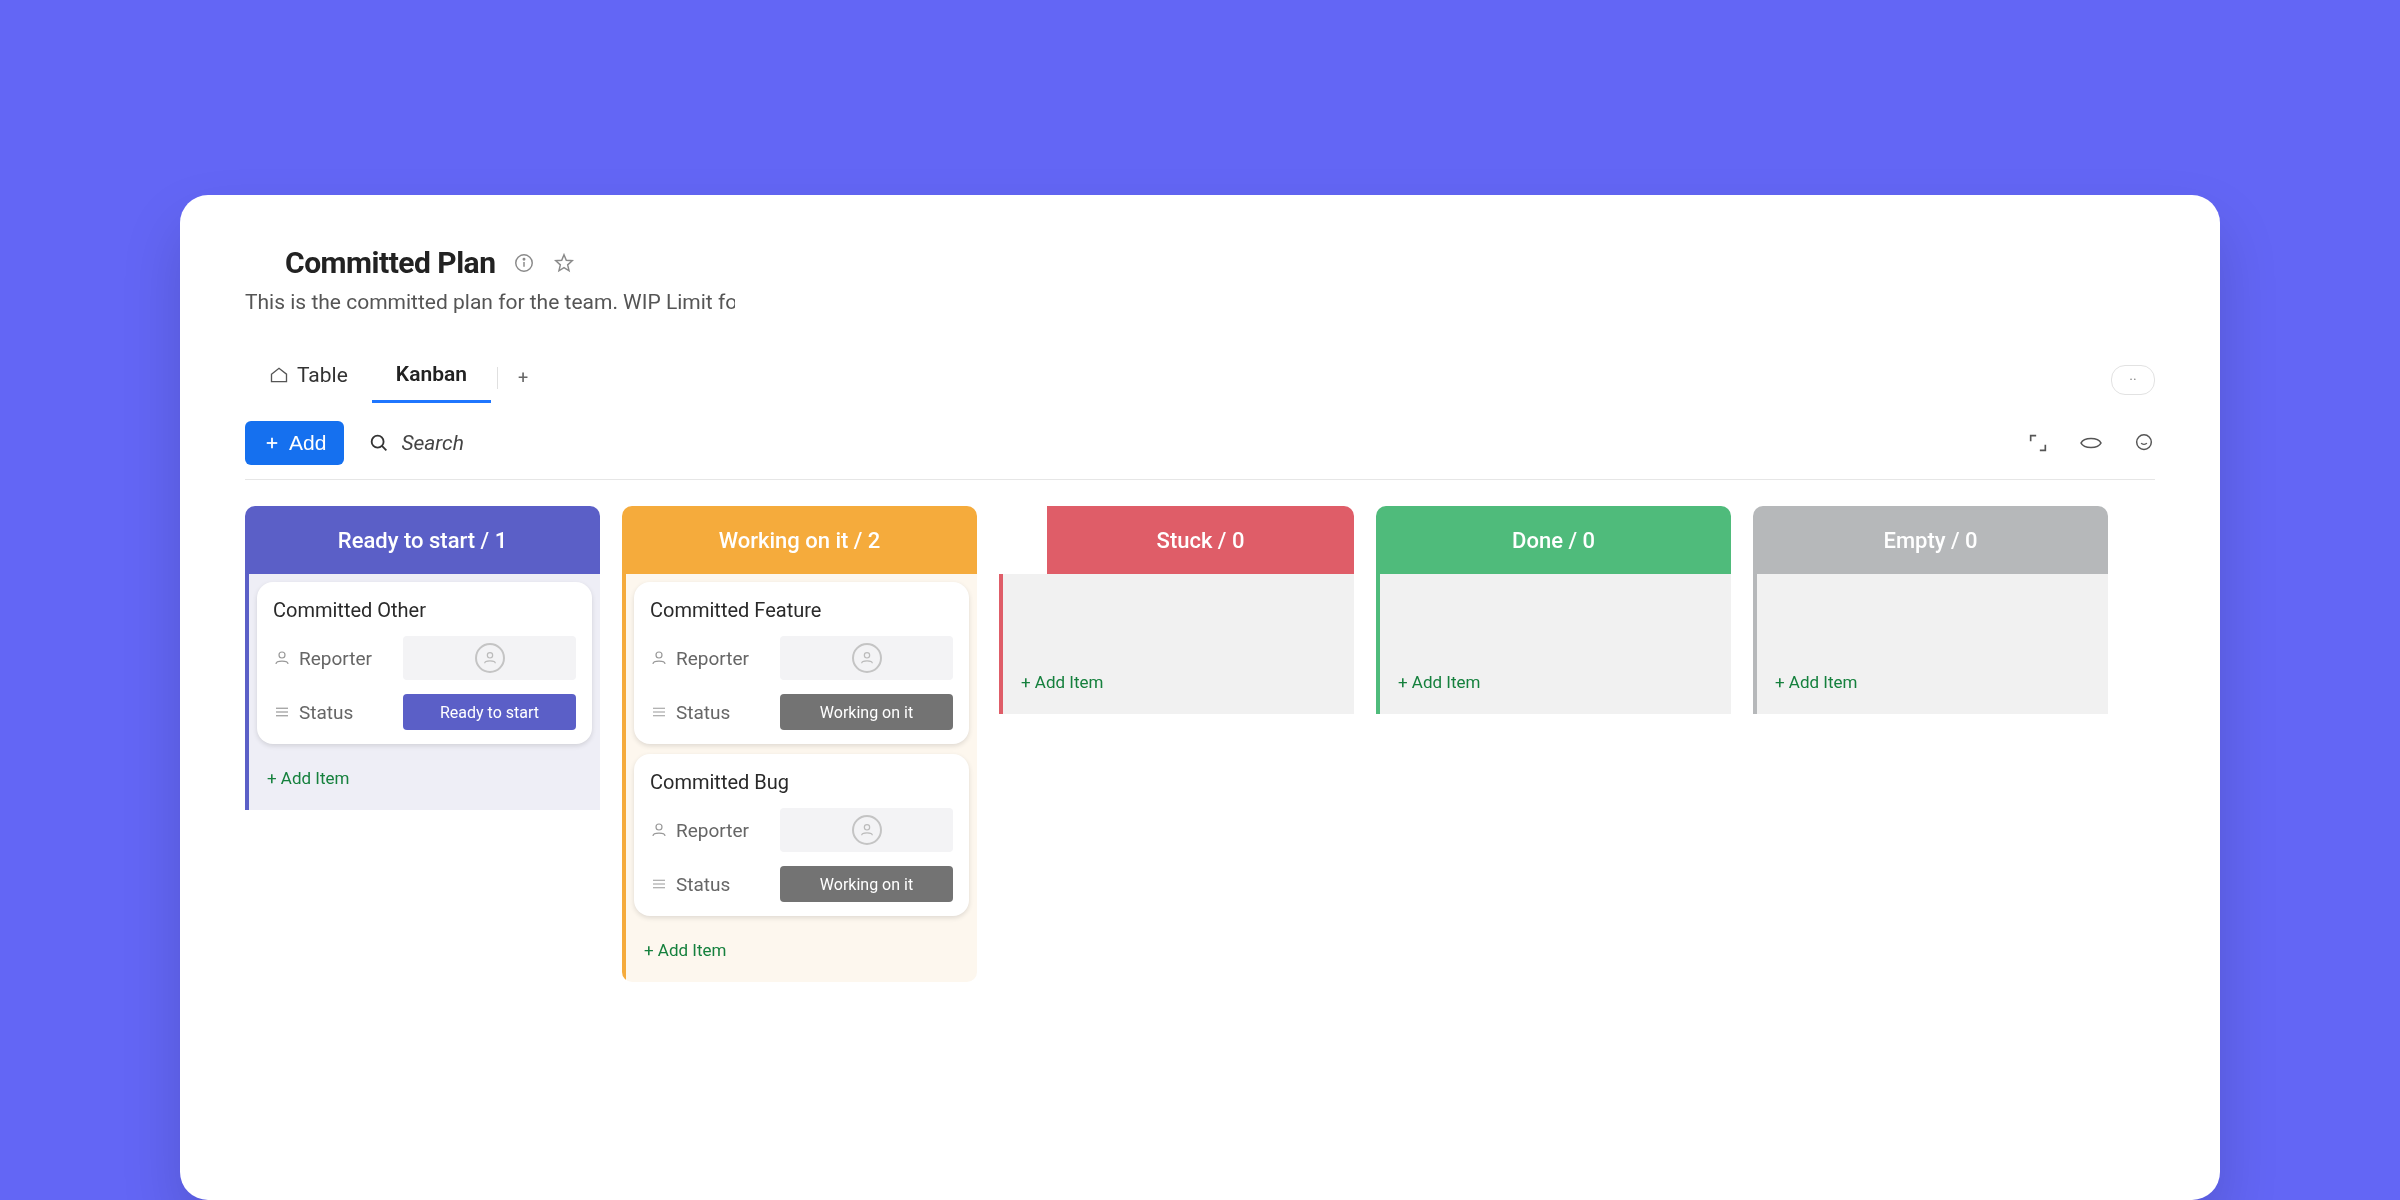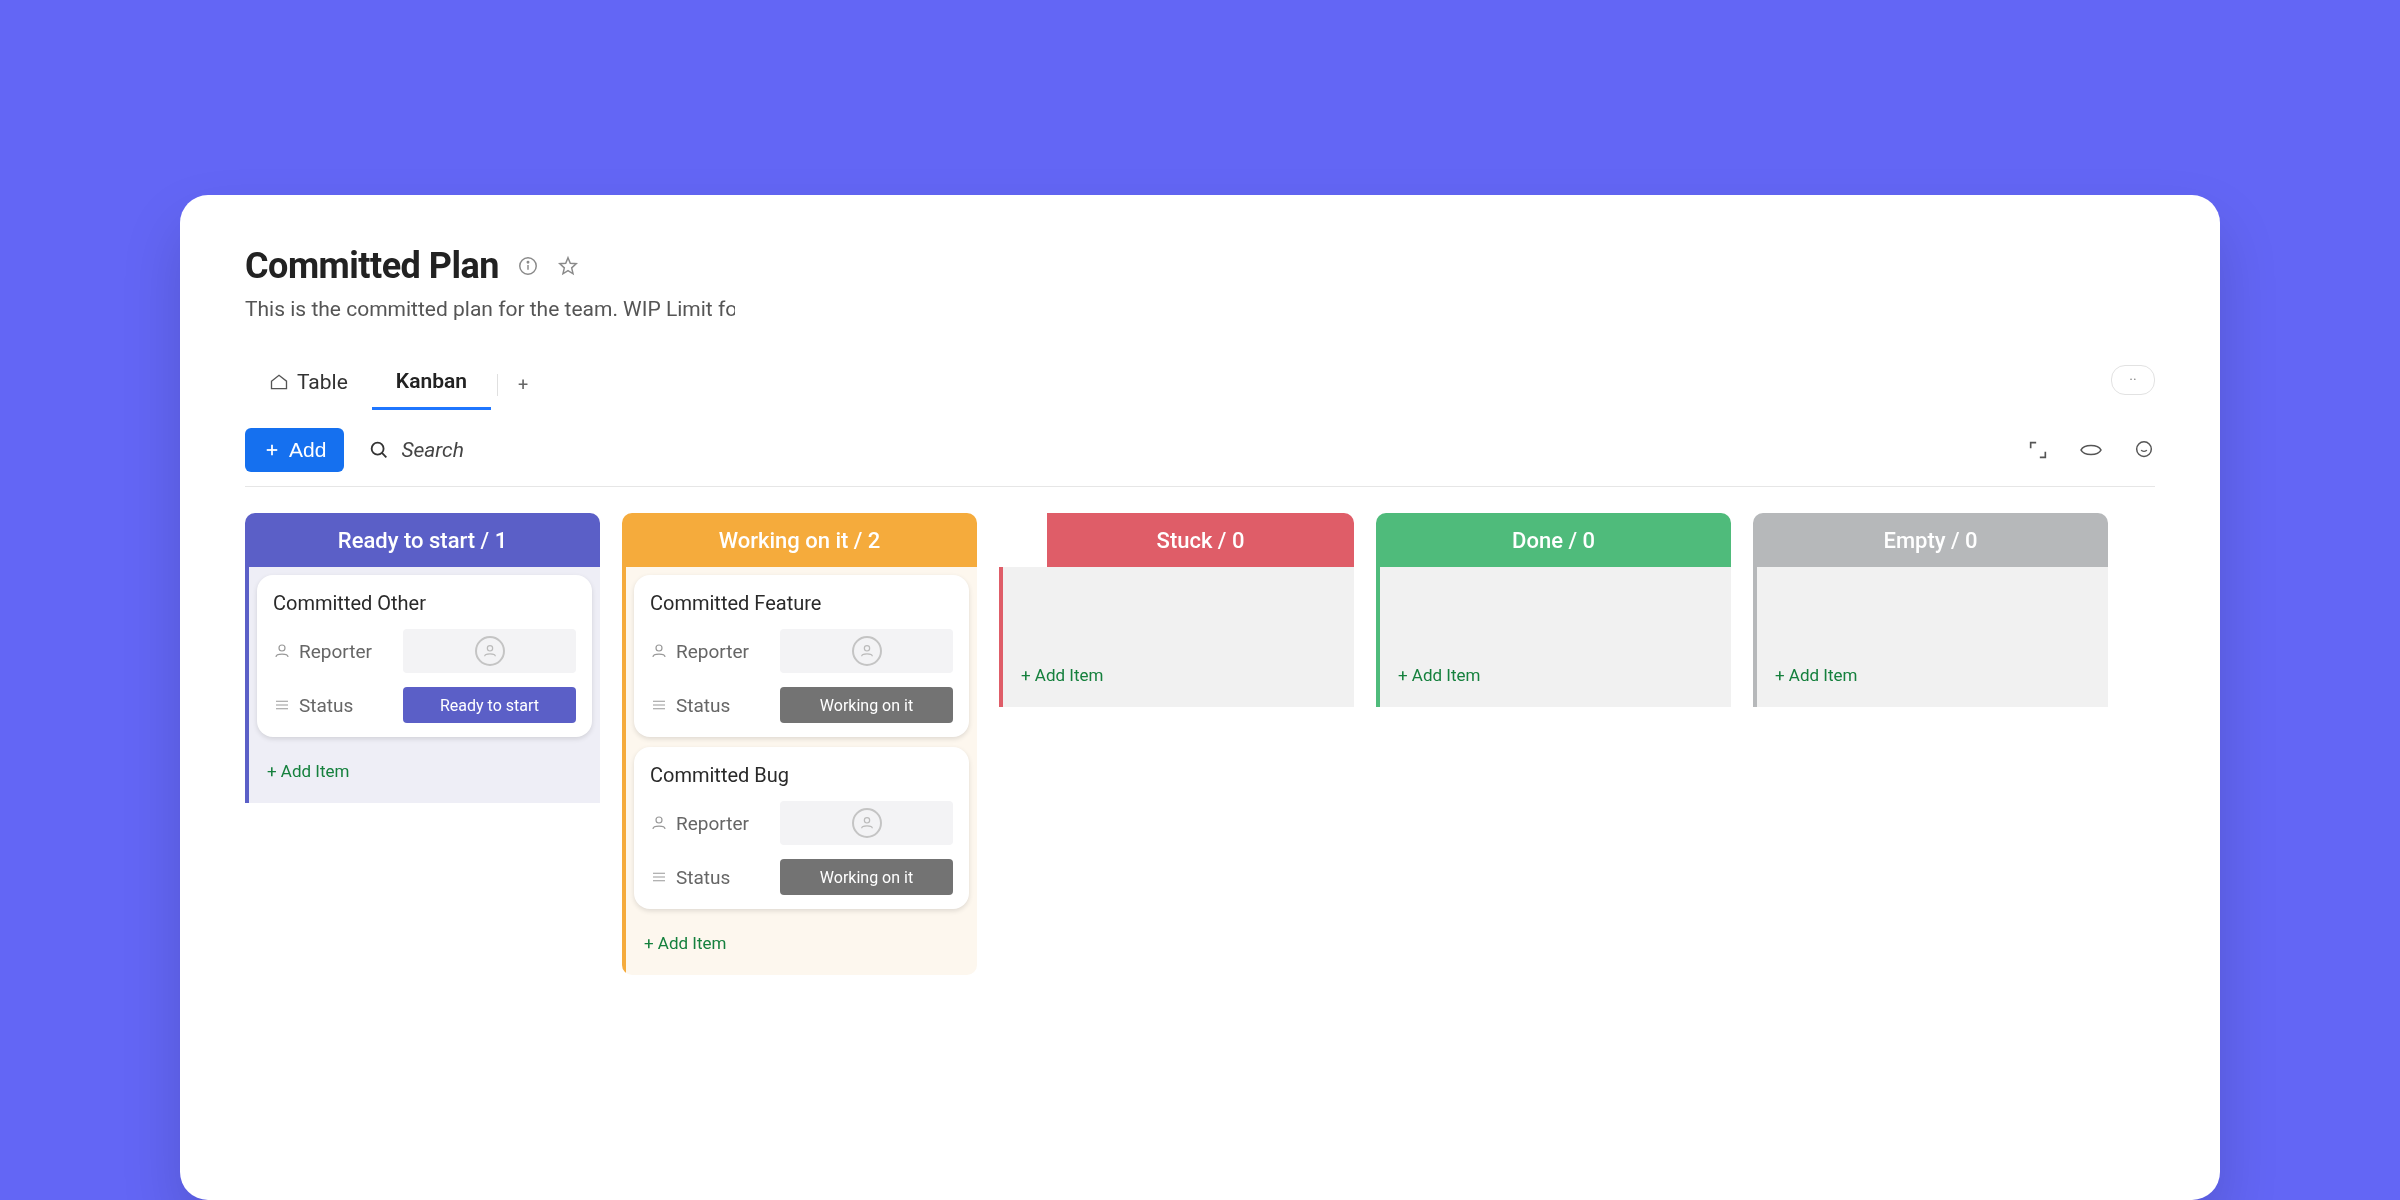--- a/index.html
+++ b/index.html
@@ -20,24 +20,25 @@
   box-shadow: 0 30px 60px rgba(0,0,0,0.15);
   overflow: hidden;
   position: relative;
 }
 .header-row {
   display: flex;
   align-items: center;
   gap: 18px;
 }
 .title {
-  font-size: 36px;
+  font-size: 30px;
   font-weight: 700;
   color: #222;
   letter-spacing: -0.5px;
+  margin-left: 40px;
 }
 .info-icon, .star-icon {
   color: #777;
   display:inline-flex;
 }
 .subtitle {
   margin-top: 10px;
   font-size: 21px;
   color: #555;
   max-width: 490px;
@@ -127,21 +128,21 @@
   gap: 22px;
 }
 .col {
   width: 355px;
   border-radius: 10px;
   overflow:hidden;
   display:flex;
   flex-direction:column;
 }
 .col-head {
-  height: 54px;
+  height: 68px;
   display:flex;
   align-items:center;
   justify-content:center;
   color:#fff;
   font-size:22px;
   font-weight:500;
 }
 .col-body {
   padding: 8px 8px 18px 8px;
   display:flex;

